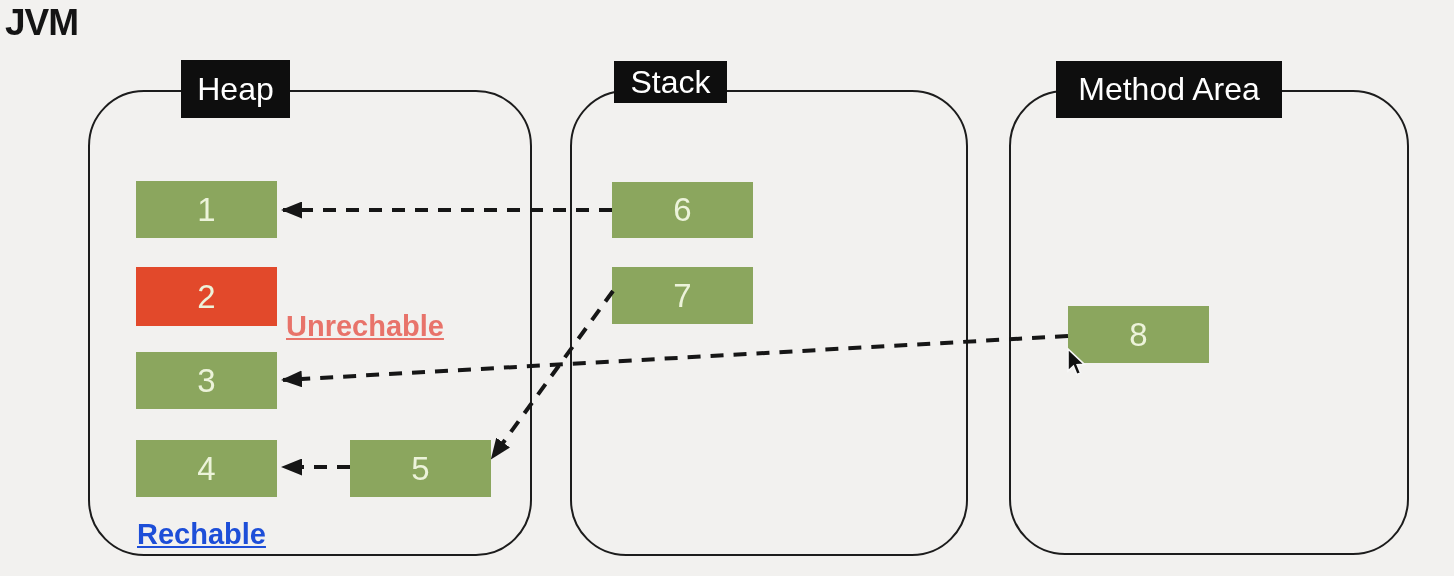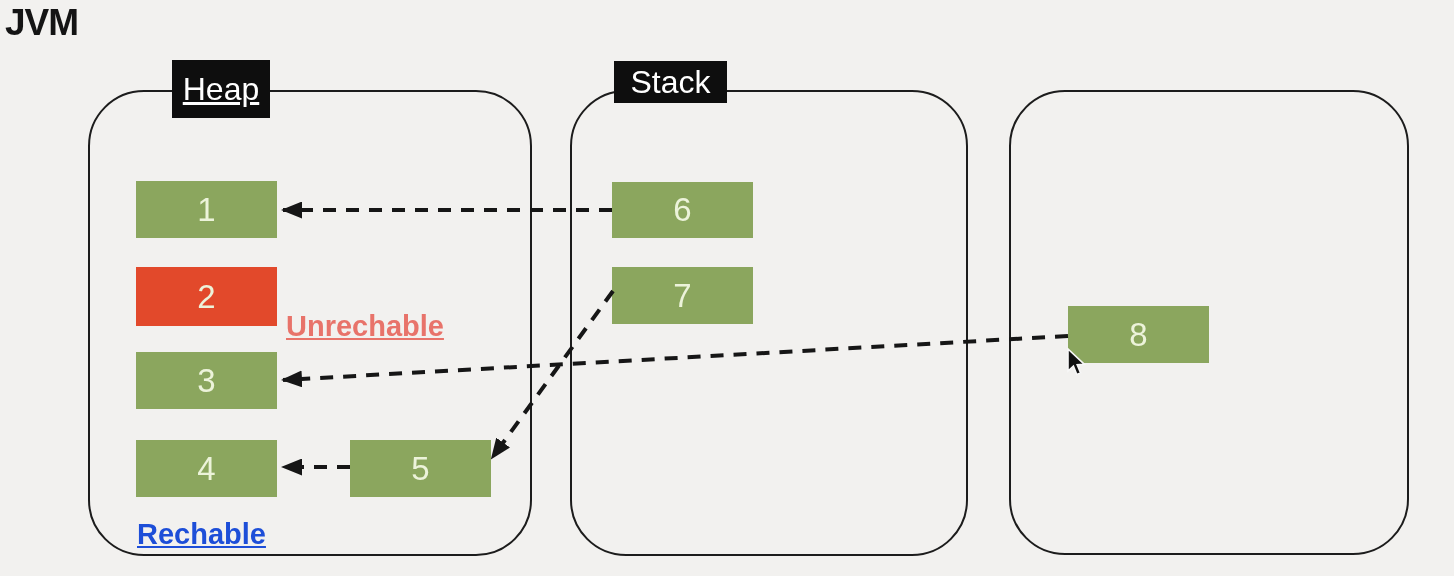--- a/index.html
+++ b/index.html
@@ -91,22 +91,23 @@
 <body>
 
 <div class="canvas">
 
   <div class="page-title">JVM</div>
 
   <div class="container" style="position: absolute; left: 88px; top: 90px; width: 444px; height: 466px;"></div>
   <div class="container" style="position: absolute; left: 570px; top: 90px; width: 398px; height: 466px;"></div>
   <div class="container" style="position: absolute; left: 1009px; top: 90px; width: 400px; height: 465px;"></div>
 
-  <div class="container-label" style="position: absolute; left: 172px; top: 60px; width: 98px; height: 58px; text-decoration: underline;">Heap</div>
+  <div class="container-label" style="position: absolute; left: 181px; top: 60px; width: 109px; height: 58px;">Heap</div>
   <div class="container-label" style="position: absolute; left: 614px; top: 61px; width: 113px; height: 42px;">Stack</div>
+  <div class="container-label" style="position: absolute; left: 1056px; top: 61px; width: 226px; height: 57px;">Method Area</div>
 
   <div class="annotation" style="position: absolute; left: 286px; top: 310px; color: rgb(232, 115, 106);">Unrechable</div>
   <div class="annotation" style="position: absolute; left: 137px; top: 518px; color: #1d4ed8;">Rechable</div>
 
   <svg id="arrow-layer" xmlns="http://www.w3.org/2000/svg">
     <defs>
       <marker id="arrowhead" markerUnits="userSpaceOnUse" markerWidth="21" markerHeight="17" refX="19" refY="8.5" orient="auto">
         <polygon points="0 0, 21 8.5, 0 17"></polygon>
       </marker>
     </defs>

